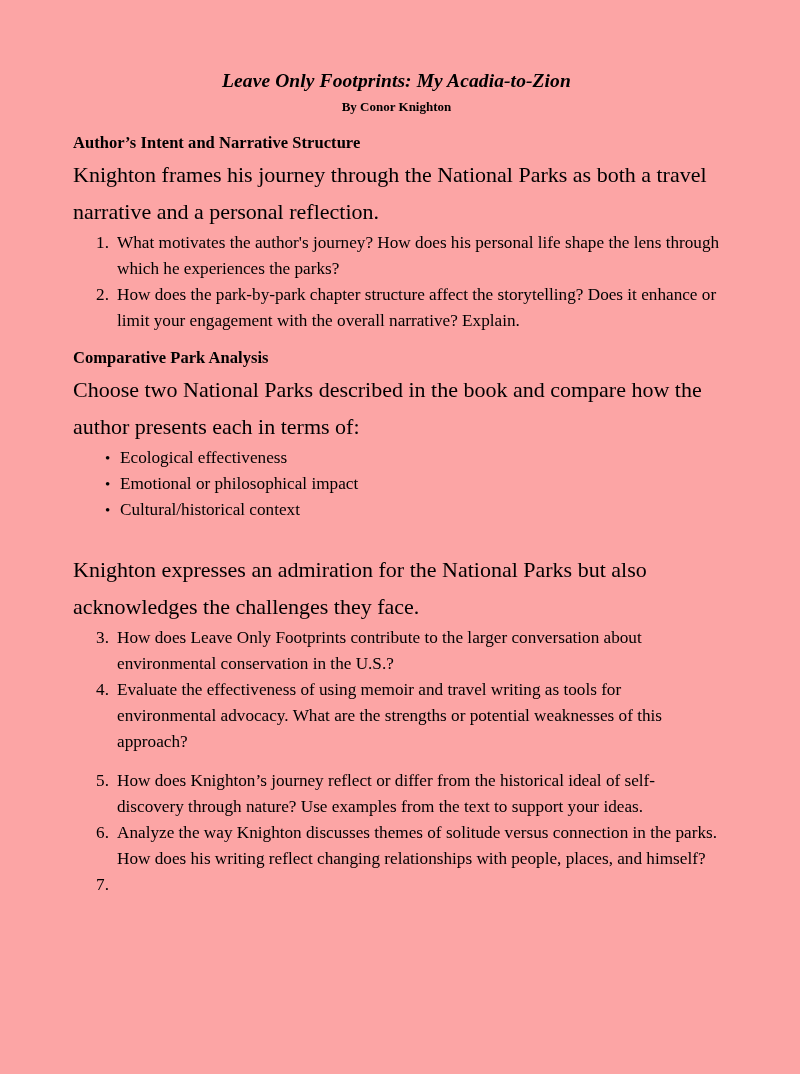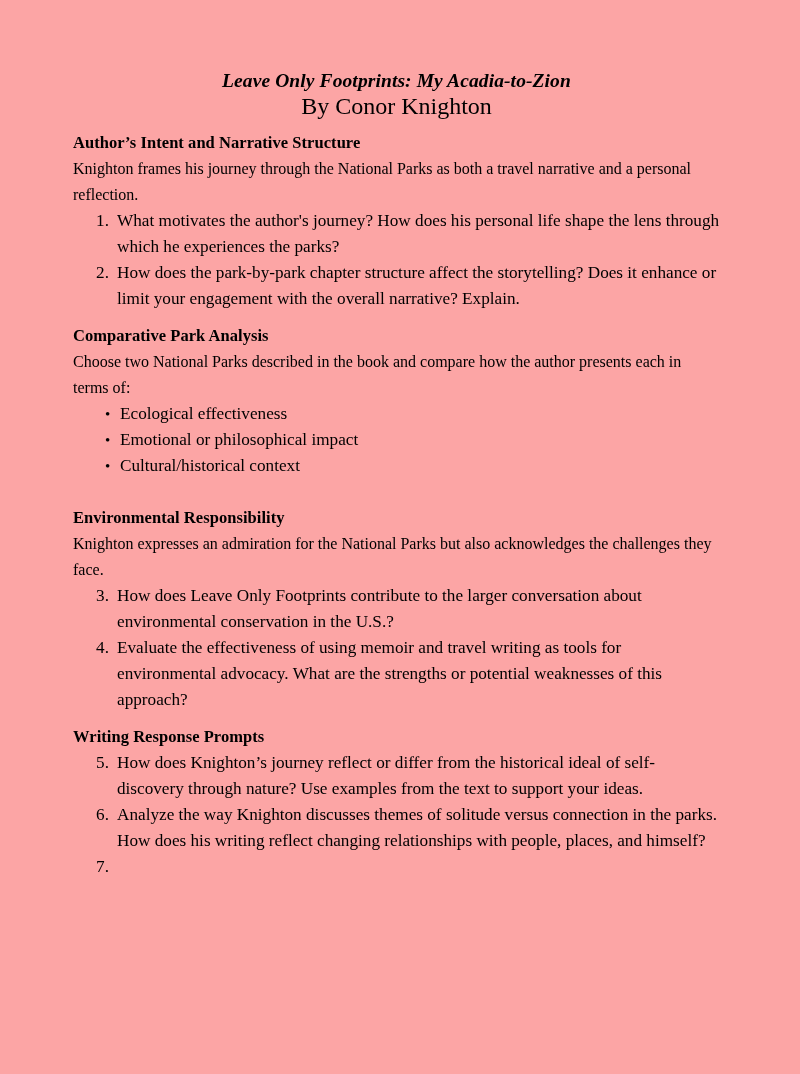--- a/index.html
+++ b/index.html
@@ -38,44 +38,44 @@
     font-size: 19.5px;
     line-height: 25px;
     letter-spacing: 0.1px;
     margin: 0;
   }
   .doc-title .title-line {
     display: block;
     white-space: nowrap;
   }
   .doc-byline {
-    font-size: 24px;
+    font-size: 13px;
     line-height: 25px;
-    font-weight: normal;
+    font-weight: bold;
     font-style: normal;
     margin: 1px 0 0 0;
   }
 
   
   .section {
     margin-top: 13px;
   }
   .section.tight {
     margin-top: 28px;
   }
   .section-heading {
     font-weight: bold;
     font-size: 16.5px;
     line-height: 22px;
     margin: 0 0 2px 0;
     letter-spacing: 0.05px;
   }
   .section-intro {
-    font-size: 16px;
-    line-height: 26px;
+    font-size: 22px;
+    line-height: 37px;
     margin: 0;
     max-width: 645px;
   }
 
   
   ol.q-list {
     list-style: none;
     margin: 0;
     padding: 0;
   }
@@ -158,36 +158,34 @@
         <span class="txt">Emotional or philosophical impact</span>
       </li>
       <li>
         <span class="bullet">•</span>
         <span class="txt">Cultural/historical context</span>
       </li>
     </ul>
   </div>
 
   <div class="section tight">
-    <div class="section-heading">Environmental Responsibility</div>
     <p class="section-intro">Knighton expresses an admiration for the National Parks but also acknowledges the challenges they face.</p>
     <ol class="q-list">
       <li>
         <span class="num">3.</span>
         <span class="txt">How does Leave Only Footprints contribute to the larger conversation about environmental conservation in the U.S.?</span>
       </li>
       <li>
         <span class="num">4.</span>
         <span class="txt">Evaluate the effectiveness of using memoir and travel writing as tools for environmental advocacy. What are the strengths or potential weaknesses of this approach?</span>
       </li>
     </ol>
   </div>
 
   <div class="section">
-    <div class="section-heading">Writing Response Prompts</div>
     <ol class="q-list">
       <li>
         <span class="num">5.</span>
         <span class="txt">How does Knighton’s journey reflect or differ from the historical ideal of self-discovery through nature? Use examples from the text to support your ideas.</span>
       </li>
       <li>
         <span class="num">6.</span>
         <span class="txt">Analyze the way Knighton discusses themes of solitude versus connection in the parks. How does his writing reflect changing relationships with people, places, and himself?</span>
       </li>
       <li>

